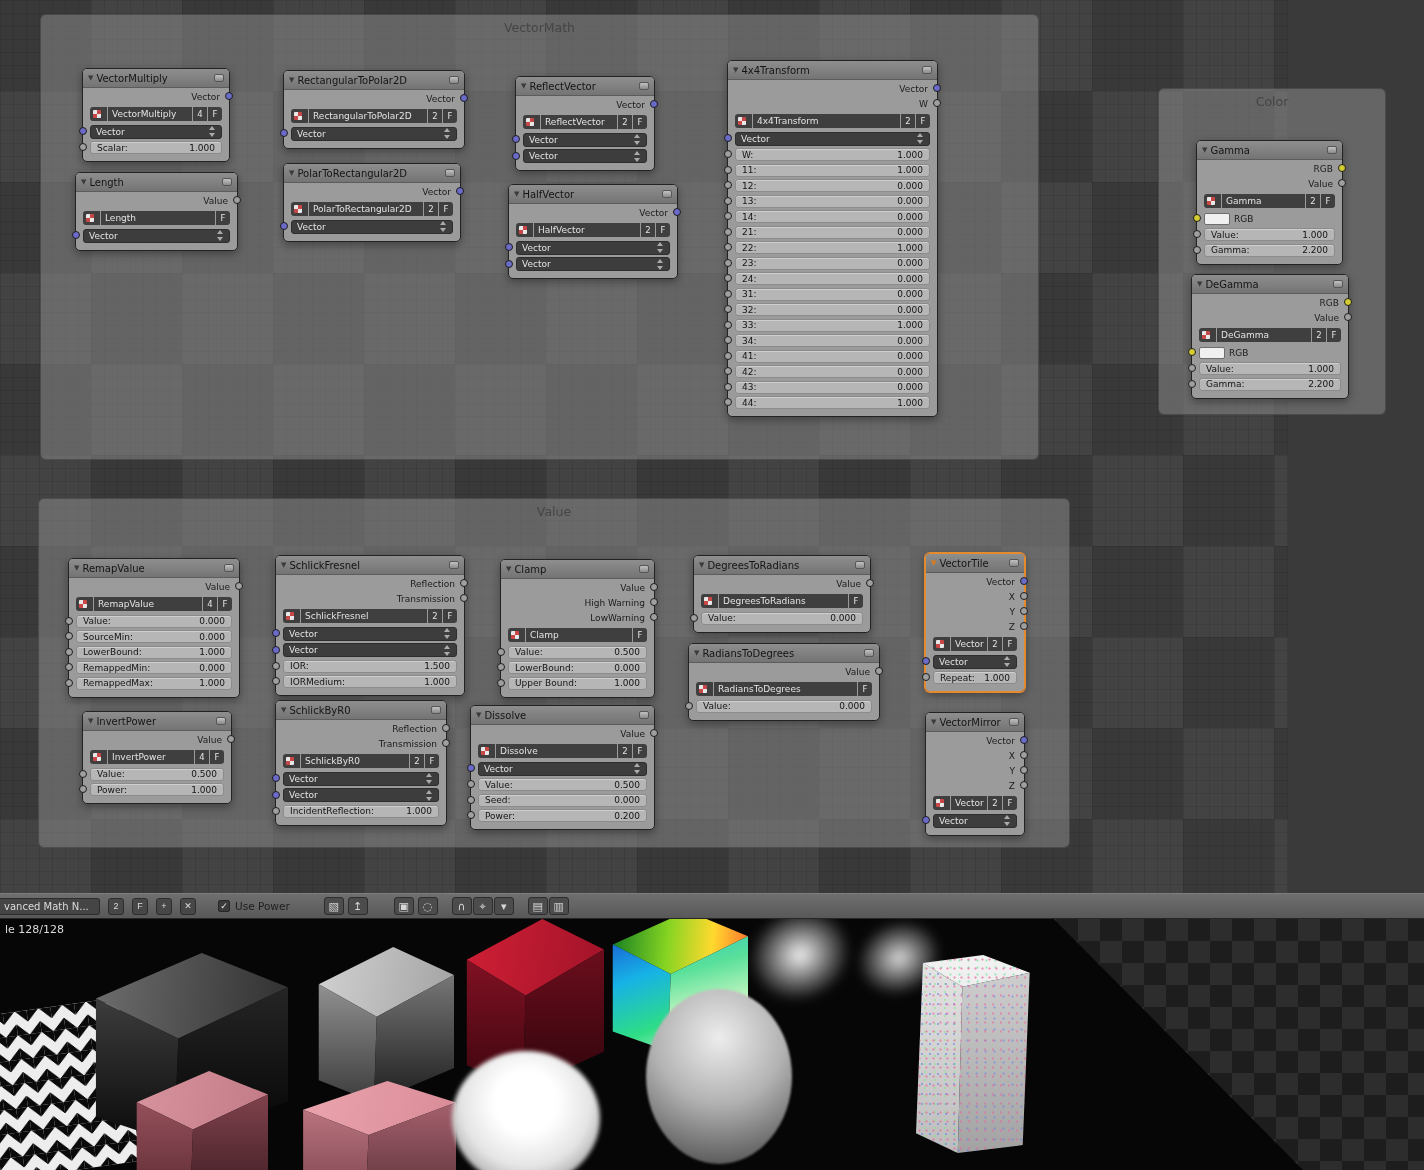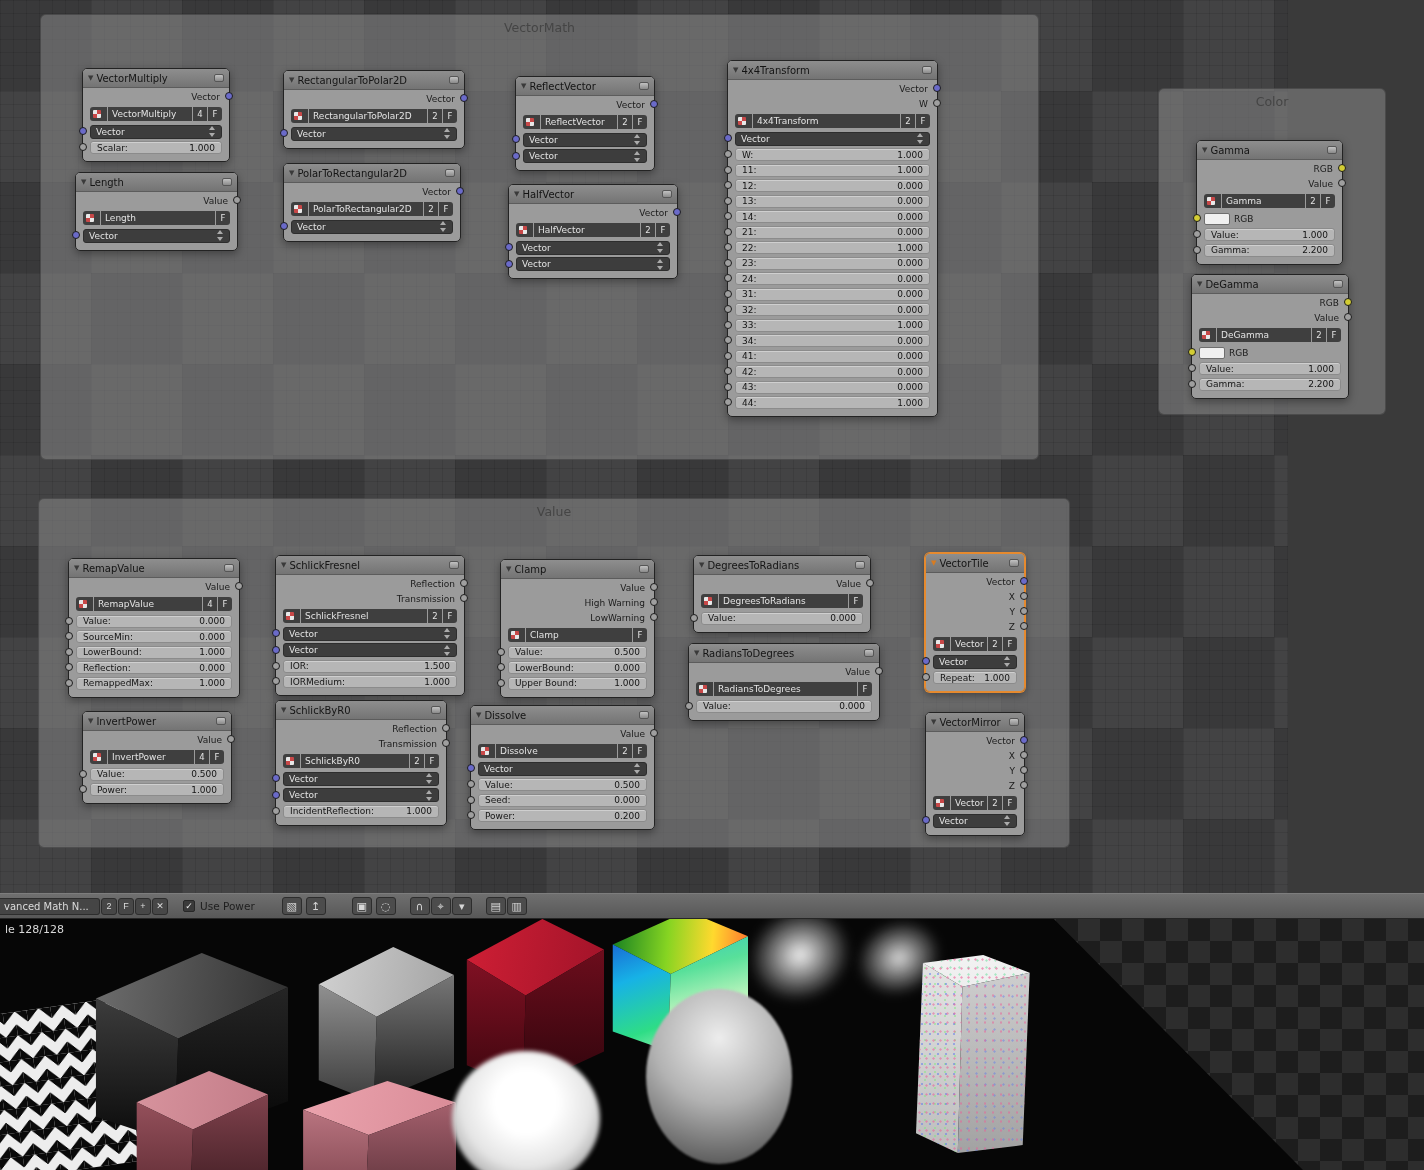--- a/index.html
+++ b/index.html
@@ -68,21 +68,21 @@
 .swatch-l{font-size:9px;color:#1b1b1b;}
 
 .sock{position:absolute;width:8px;height:8px;border-radius:50%;border:1px solid #1d1d1d;
   top:50%;margin-top:-4.5px;z-index:3;}
 .sock.left{left:-11px;}
 .sock.right{right:-11px;}
 
 
 .hbar{position:absolute;left:0;top:893px;width:1424px;height:26px;
   background:linear-gradient(#6f6f6f,#585858);border-top:1px solid #7d7d7d;
-  border-bottom:1px solid #262626;display:flex;align-items:center;gap:1px;padding:0 4px 0 0;}
+  border-bottom:1px solid #262626;display:flex;align-items:center;gap:8px;padding:0 4px 0 0;}
 .hfield{position:relative;height:17px;width:100px;background:#454545;border:1px solid #2d2d2d;
   border-left:none;border-radius:0 3px 3px 0;color:#dcdcdc;font-size:10px;
   display:flex;align-items:center;padding:0 4px;overflow:hidden;white-space:nowrap;}
 .hbtn{height:17px;min-width:16px;background:#474747;border:1px solid #2d2d2d;border-radius:3px;
   color:#dcdcdc;font-size:9px;display:flex;align-items:center;justify-content:center;padding:0 3px;}
 .cb-wrap{display:flex;align-items:center;gap:5px;margin:0 12px 0 14px;}
 .cb{width:12px;height:12px;background:#3a3a3a;border:1px solid #272727;border-radius:2px;
   color:#ececec;font-size:9px;display:flex;align-items:center;justify-content:center;}
 .cb-label{font-size:10.5px;color:#1e1e1e;}
 .hic{height:18px;width:20px;background:#4c4c4c;border:1px solid #2d2d2d;border-radius:3px;
@@ -542,21 +542,21 @@
       <div class="row num">
         <div class="sock left" style="background: rgb(159, 159, 159);"></div>
         <div class="num-w">
           <div class="num-l">LowerBound:</div>
           <div class="num-v">1.000</div>
         </div>
       </div>
       <div class="row num">
         <div class="sock left" style="background: rgb(159, 159, 159);"></div>
         <div class="num-w">
-          <div class="num-l">Reflection:</div>
+          <div class="num-l">RemappedMin:</div>
           <div class="num-v">0.000</div>
         </div>
       </div>
       <div class="row num">
         <div class="sock left" style="background: rgb(159, 159, 159);"></div>
         <div class="num-w">
           <div class="num-l">RemappedMax:</div>
           <div class="num-v">1.000</div>
         </div>
       </div>

